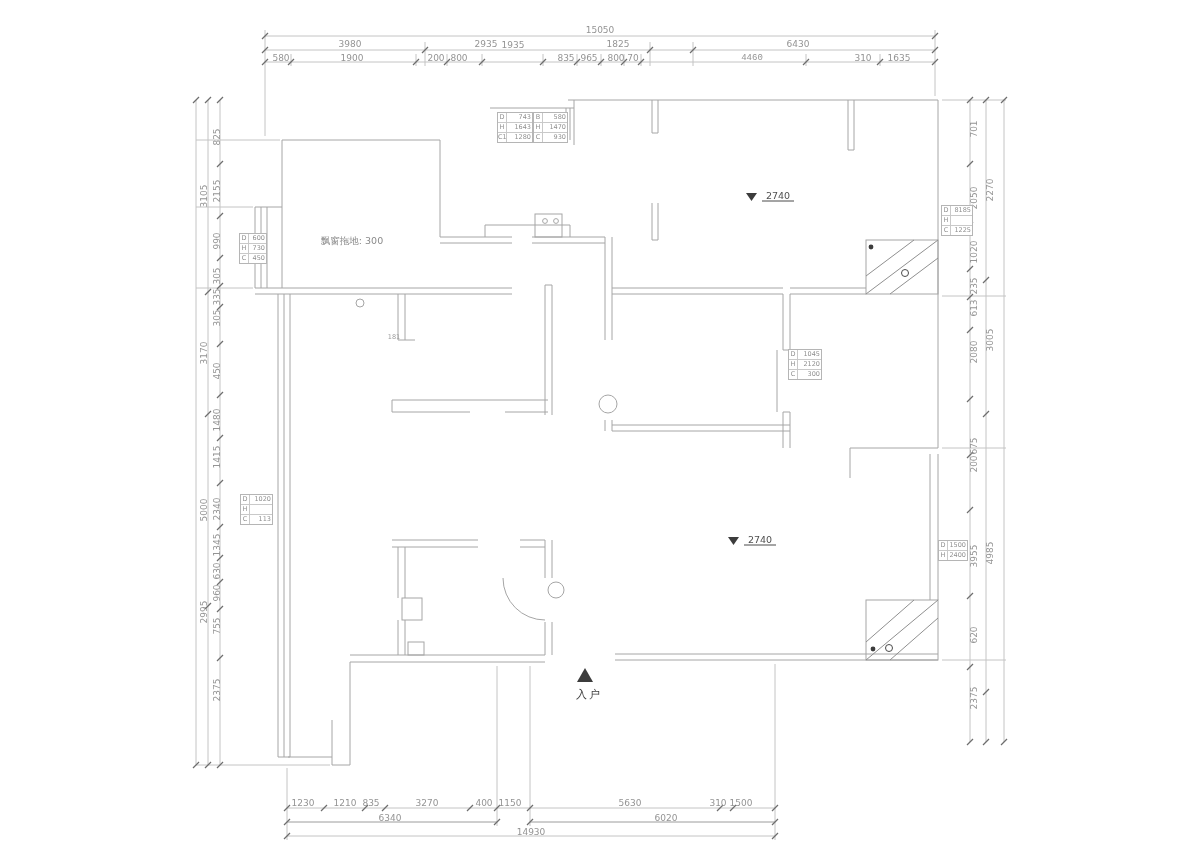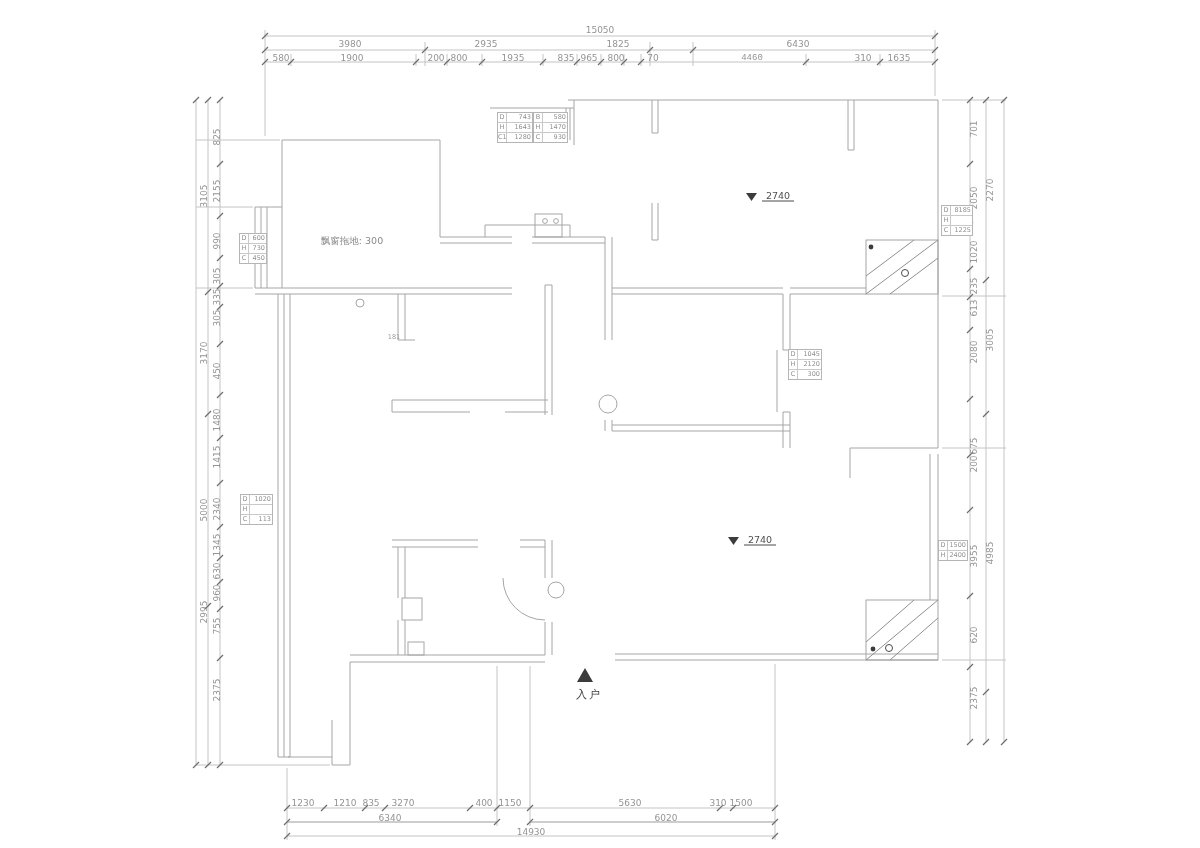--- a/index.html
+++ b/index.html
@@ -243,32 +243,32 @@
   <div id="labels">
       <span class="dim-label" style="left: 600px; top: 30px;">15050</span>
       <span class="dim-label" style="left: 350px; top: 44px;">3980</span>
       <span class="dim-label" style="left: 486px; top: 44px;">2935</span>
       <span class="dim-label" style="left: 618px; top: 44px;">1825</span>
       <span class="dim-label" style="left: 798px; top: 44px;">6430</span>
       <span class="dim-label" style="left: 281px; top: 58px;">580</span>
       <span class="dim-label" style="left: 352px; top: 58px;">1900</span>
       <span class="dim-label" style="left: 436px; top: 58px;">200</span>
       <span class="dim-label" style="left: 459px; top: 58px;">800</span>
-      <span class="dim-label" style="left: 513px; top: 58px;">1935</span>
+      <span class="dim-label" style="left: 513px; top: 45px;">1935</span>
       <span class="dim-label" style="left: 566px; top: 58px;">835</span>
       <span class="dim-label" style="left: 589px; top: 58px;">965</span>
       <span class="dim-label" style="left: 616px; top: 58px;">800</span>
-      <span class="dim-label" style="left: 633px; top: 58px; margin-left: 20px;">70</span>
+      <span class="dim-label" style="left: 633px; top: 58px;">70</span>
       <span class="dim-label" style="left: 752px; top: 58px; font-family: Liberation Mono, monospace;">4460</span>
       <span class="dim-label" style="left: 863px; top: 58px;">310</span>
       <span class="dim-label" style="left: 899px; top: 58px;">1635</span>
       <span class="dim-label" style="left: 303px; top: 803px;">1230</span>
       <span class="dim-label" style="left: 345px; top: 803px;">1210</span>
       <span class="dim-label" style="left: 371px; top: 803px;">835</span>
-      <span class="dim-label" style="left: 403px; top: 803px;">3270</span>
+      <span class="dim-label" style="left: 427px; top: 803px;">3270</span>
       <span class="dim-label" style="left: 484px; top: 803px;">400</span>
       <span class="dim-label" style="left: 510px; top: 803px;">1150</span>
       <span class="dim-label" style="left: 630px; top: 803px;">5630</span>
       <span class="dim-label" style="left: 718px; top: 803px;">310</span>
       <span class="dim-label" style="left: 741px; top: 803px;">1500</span>
       <span class="dim-label" style="left: 390px; top: 818px;">6340</span>
       <span class="dim-label" style="left: 666px; top: 818px;">6020</span>
       <span class="dim-label" style="left: 531px; top: 832px;">14930</span>
       <span class="dim-label rot" style="left: 217px; top: 137px;">825</span>
       <span class="dim-label rot" style="left: 217px; top: 191px;">2155</span>

